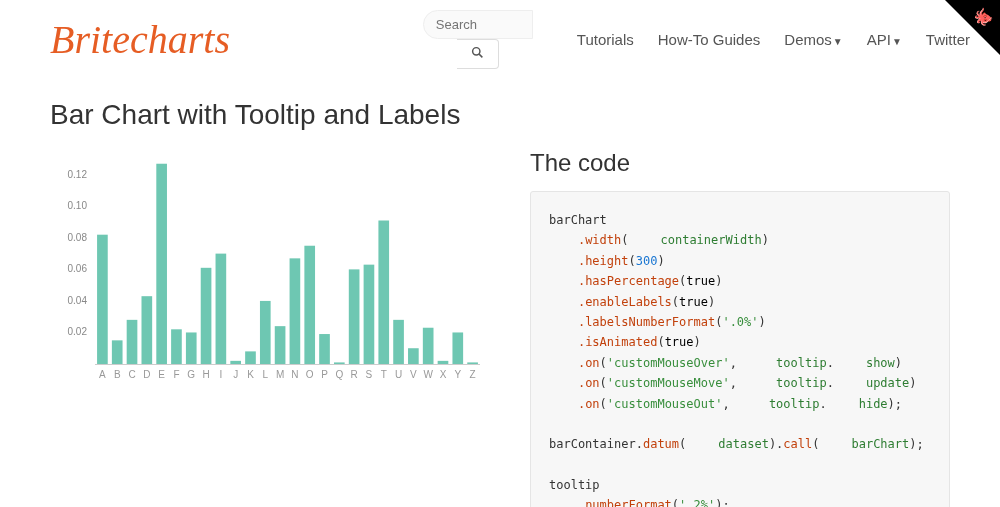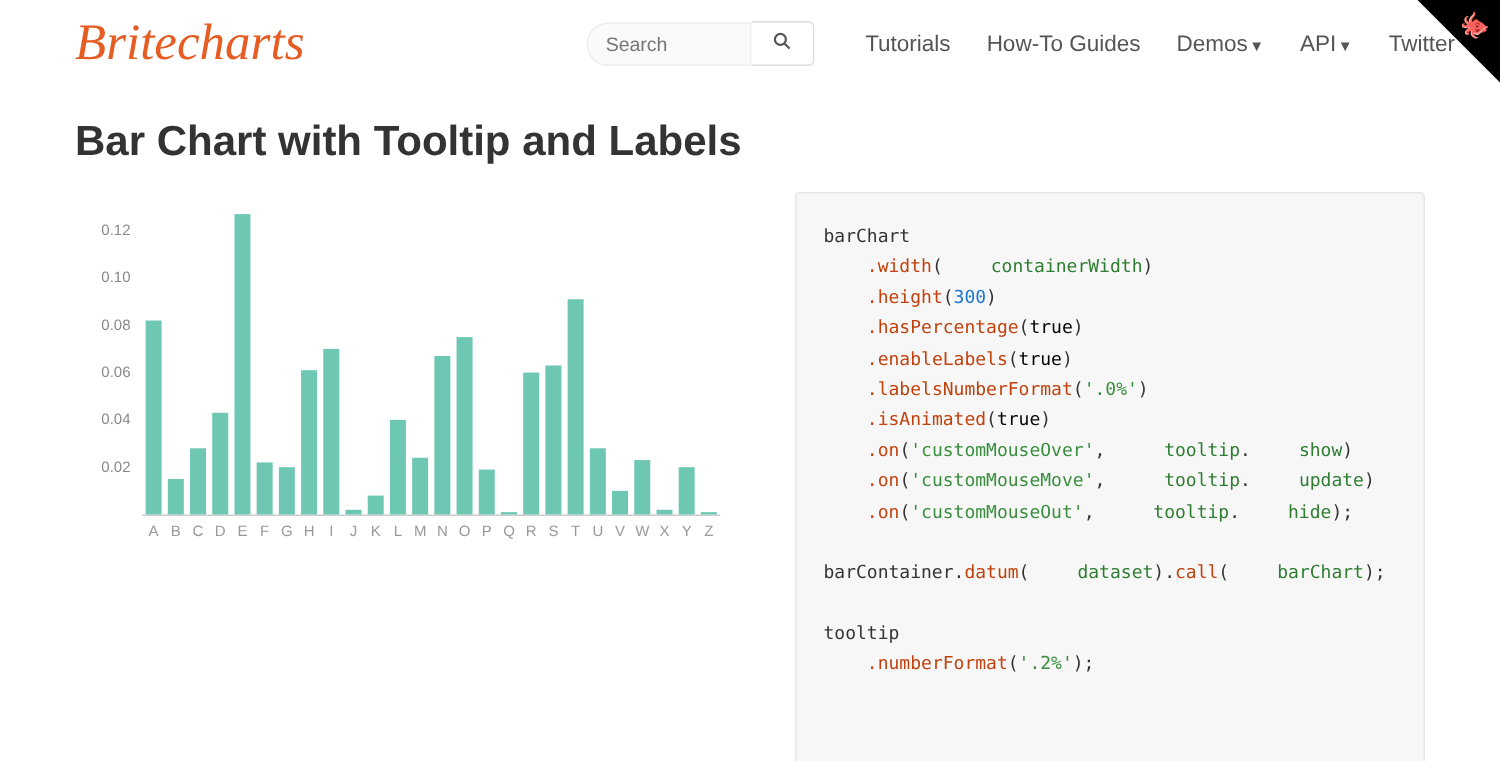--- a/index.html
+++ b/index.html
@@ -10,32 +10,33 @@
       font-size: 14px;
     }
     .navbar {
       display: flex;
       align-items: center;
       padding: 10px 30px 10px 50px;
       gap: 20px;
     }
     .brand {
       font-family: "Brush Script MT", cursive;
-      font-size: 34px;
+      font-size: 40px;
       color: #e65d24;
       font-style: italic;
       font-weight: 500;
       flex: 0 0 auto;
       margin-right: 40px;
     }
     .nav-spacer { flex: 1; }
     .search-wrap {
       display: flex;
       align-items: center;
-      margin-right: 14px;
+      margin-right: 24px;
+      flex-direction: column;
     }
     .search-input {
       width: 110px;
       padding: 6px 12px;
       border: 1px solid #eee;
       background: #fafafa;
       border-radius: 15px 0 0 15px;
       font-size: 13px;
       outline: none;
       color: #888;
@@ -65,21 +66,21 @@
       font-size: 15px;
       transform: rotate(45deg);
     }
     .main {
       padding: 20px 50px;
       display: flex;
       flex-direction: column;
     }
     .page-title {
       font-size: 28px;
-      font-weight: 700;
+      font-weight: 400;
       color: #333;
       margin-bottom: 18px;
     }
     .columns { display: flex; gap: 40px; }
     .left { flex: 0 0 440px; }
     .right { flex: 1; min-width: 0; }
     .code-title {
       font-size: 24px;
       font-weight: 300;
       color: #333;
@@ -200,20 +201,21 @@
           <text x="378.1730769230769" y="229" text-anchor="middle" class="axis-label">W</text>
           <rect x="387.65000000000003" y="211.84615384615384" width="10.661538461538461" height="3.1538461538461537" class="bar"></rect>
           <text x="392.9807692307692" y="229" text-anchor="middle" class="axis-label">X</text>
           <rect x="402.45769230769235" y="183.46153846153845" width="10.661538461538461" height="31.53846153846154" class="bar"></rect>
           <text x="407.78846153846155" y="229" text-anchor="middle" class="axis-label">Y</text>
           <rect x="417.2653846153847" y="213.42307692307693" width="10.661538461538461" height="1.5769230769230769" class="bar"></rect>
           <text x="422.59615384615387" y="229" text-anchor="middle" class="axis-label">Z</text>
         </svg>
     </div>
     <div class="right">
+      <h2 class="code-title">The code</h2>
       <div class="codeblock" id="codeblock"><span class="t-ident">barChart</span>
     <span class="t-method">.width</span><span class="t-punc">(</span><span class="t-arg">containerWidth</span><span class="t-punc">)</span>
     <span class="t-method">.height</span><span class="t-punc">(</span><span class="t-num">300</span><span class="t-punc">)</span>
     <span class="t-method">.hasPercentage</span><span class="t-punc">(</span><span class="t-bool">true</span><span class="t-punc">)</span>
     <span class="t-method">.enableLabels</span><span class="t-punc">(</span><span class="t-bool">true</span><span class="t-punc">)</span>
     <span class="t-method">.labelsNumberFormat</span><span class="t-punc">(</span><span class="t-str">'.0%'</span><span class="t-punc">)</span>
     <span class="t-method">.isAnimated</span><span class="t-punc">(</span><span class="t-bool">true</span><span class="t-punc">)</span>
     <span class="t-method">.on</span><span class="t-punc">(</span><span class="t-str">'customMouseOver'</span><span class="t-punc">, </span><span class="t-arg">tooltip</span><span class="t-punc">.</span><span class="t-arg">show</span><span class="t-punc">)</span>
     <span class="t-method">.on</span><span class="t-punc">(</span><span class="t-str">'customMouseMove'</span><span class="t-punc">, </span><span class="t-arg">tooltip</span><span class="t-punc">.</span><span class="t-arg">update</span><span class="t-punc">)</span>
     <span class="t-method">.on</span><span class="t-punc">(</span><span class="t-str">'customMouseOut'</span><span class="t-punc">, </span><span class="t-arg">tooltip</span><span class="t-punc">.</span><span class="t-arg">hide</span><span class="t-punc">);</span>

